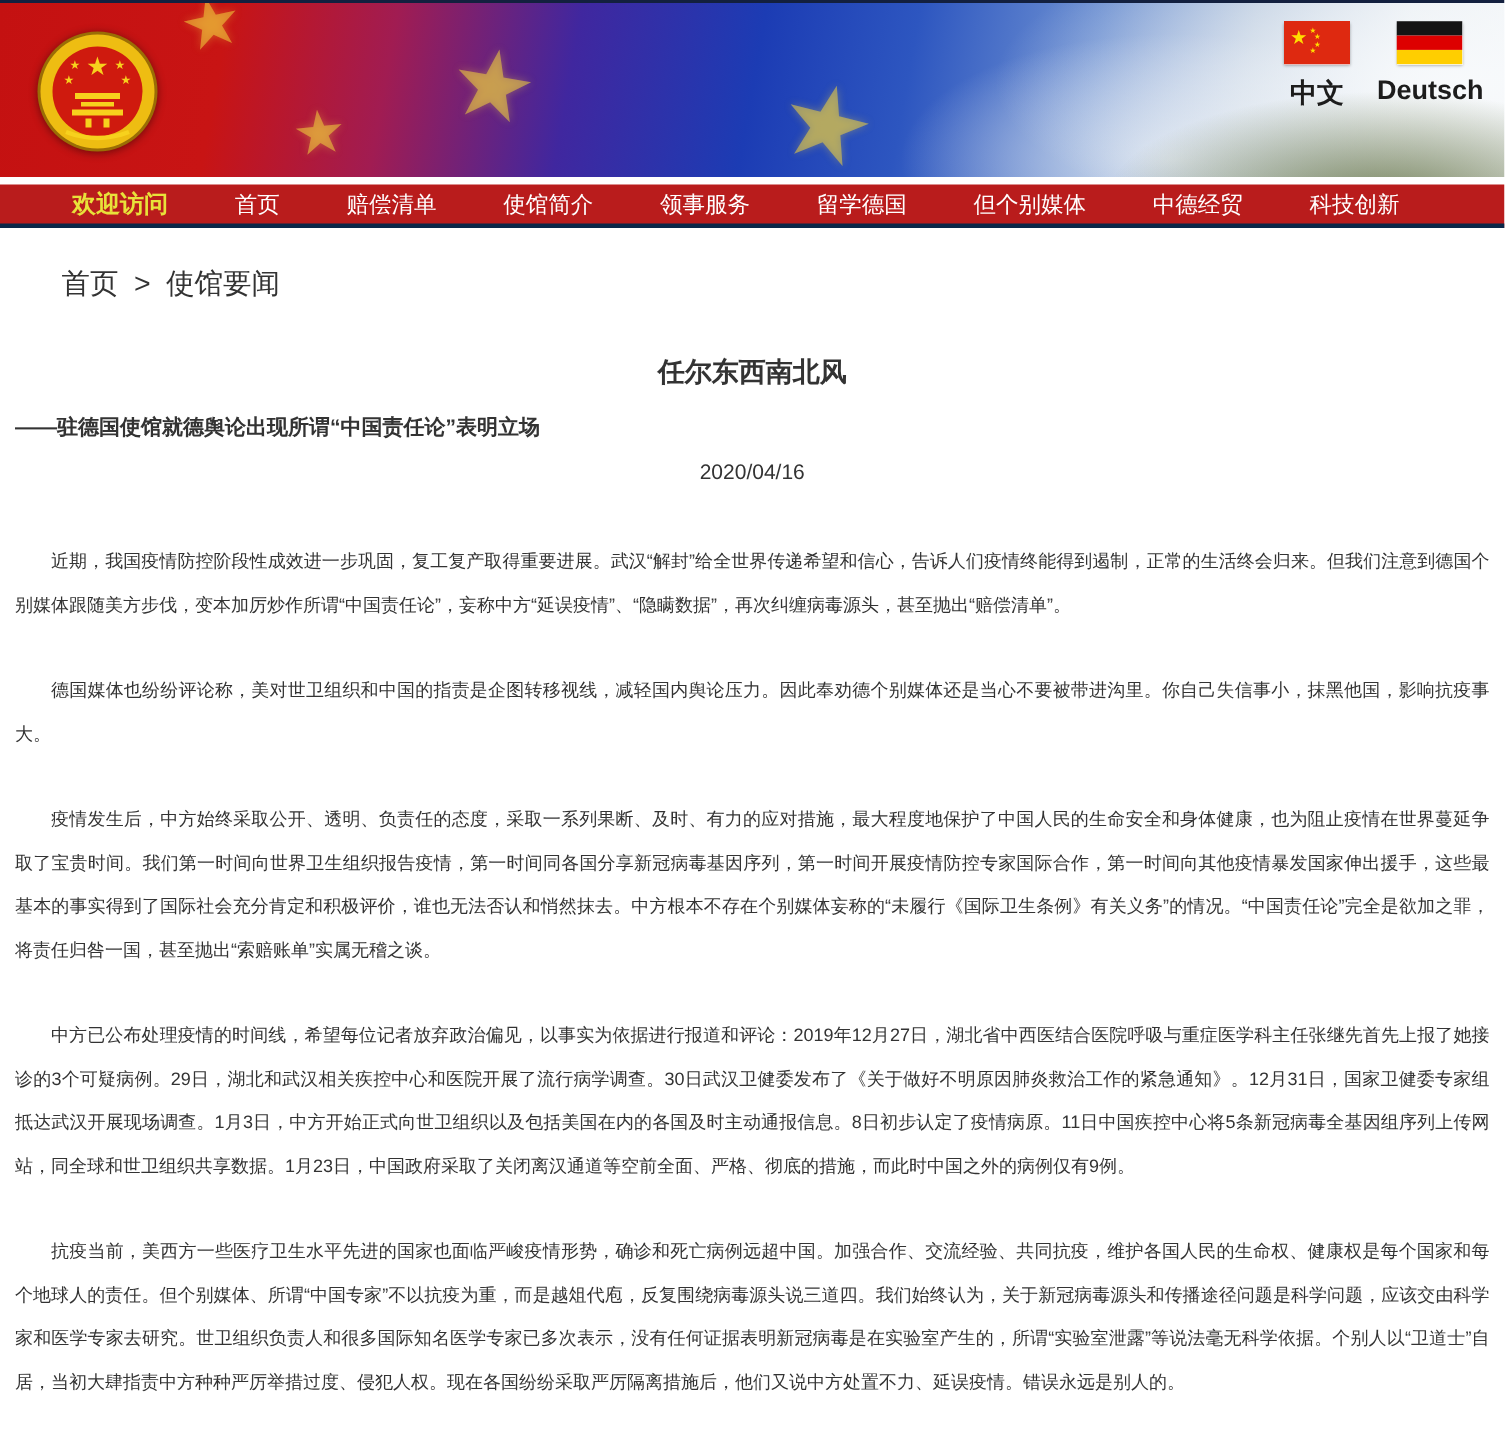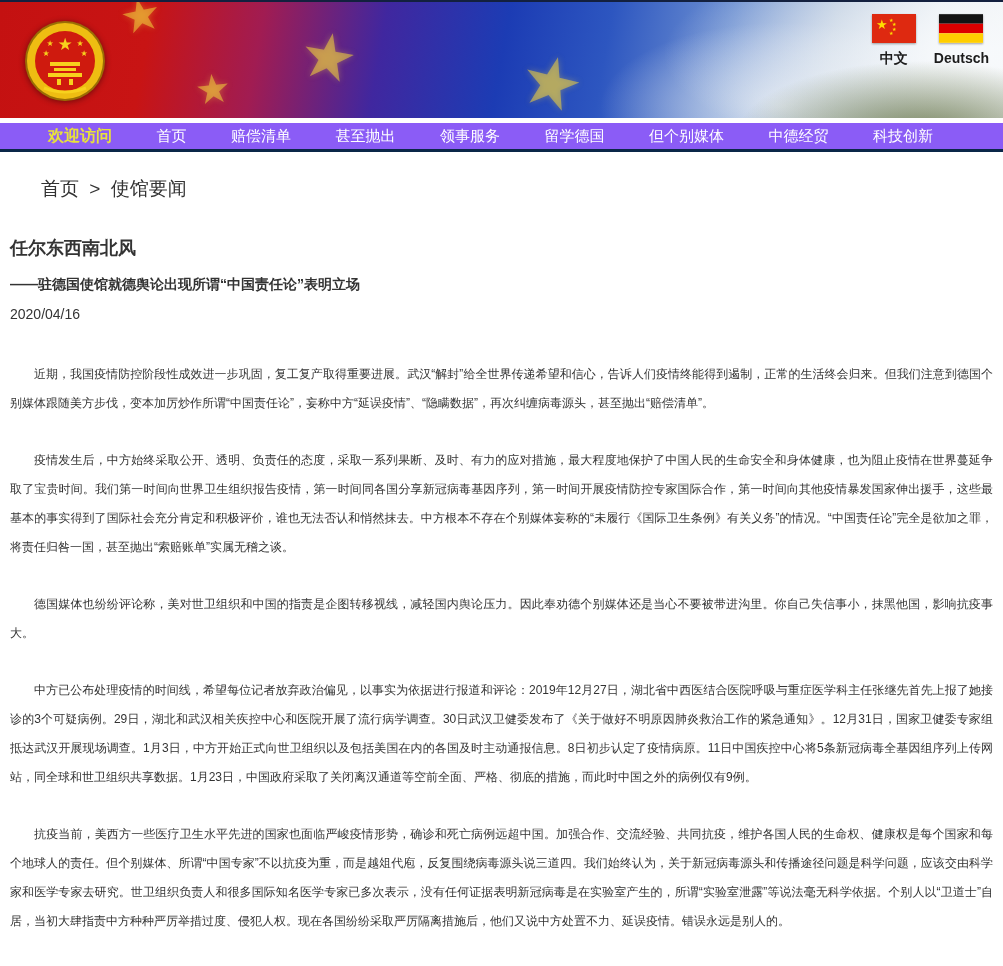--- a/index.html
+++ b/index.html
@@ -30,42 +30,42 @@
     text-shadow:1px 2px 3px rgba(0,0,20,.6); white-space:nowrap;
   }
   .banner-title-de{
     margin-top:6px; color:#fff; font-size:19.5px; font-weight:bold;
     text-shadow:1px 1px 2px rgba(0,0,20,.55); white-space:nowrap;
   }
 
   .lang-switch{ position:absolute; right:14px; top:12px; display:flex; gap:18px; }
   .lang-opt{ display:flex; flex-direction:column; align-items:center; cursor:pointer; }
   .lang-flag{ width:44px; height:29px; box-shadow:0 1px 2px rgba(0,0,0,.35); display:block; }
-  .lang-label{ margin-top:7px; font-size:14px; font-weight:bold; color:#1c1c1c; }
+  .lang-label{ margin-top:7px; font-size:18px; font-weight:bold; color:#1c1c1c; }
 
   
   .navbar{
-    margin-top:5px; height:29px; background:#8b5cf6;
+    margin-top:5px; height:29px; background:#b91c1c;
     border-bottom:3px solid #0a2748;
     display:flex; align-items:center; justify-content:space-between;
     padding:0 70px 0 48px;
   }
   .nav-item{ color:#ffffff; font-size:15px; text-decoration:none; white-space:nowrap; cursor:pointer; }
   .nav-item.welcome{ color:#e8e23a; font-weight:bold; font-size:16px; }
 
   
   .breadcrumb{ padding:24px 0 0 13px; font-size:19px; color:#333;margin-left:28px; }
   .breadcrumb a{ color:#333; text-decoration:none; cursor:pointer; }
   .breadcrumb .sep{ margin:0 5px; }
 
   
   .article{ padding:0 10px; }
-  .article-title{ margin-top:34px; text-align:left; font-size:18px; font-weight:bold; color:#333; }
+  .article-title{ margin-top:34px; text-align:center; font-size:18px; font-weight:bold; color:#333; }
   .article-subtitle{ margin-top:16px; font-size:14px; font-weight:bold; color:#333; }
-  .article-date{ margin-top:12px; font-size:14px; color:#333; }
+  .article-date{ margin-top:12px; text-align:center; font-size:14px; color:#333; }
   .article-body{ margin-top:38px; }
   .article-body p{
     font-size:12px; line-height:29px; color:#333;
     text-indent:2em; margin-bottom:28px; text-align:justify;
   }
 </style>
 </head>
 <body>
 
 <div class="banner">
@@ -112,40 +112,40 @@
       </svg>
       <span class="lang-label">Deutsch</span>
     </div>
   </div>
 </div>
 
 <div class="navbar">
   <a class="nav-item welcome">欢迎访问</a>
   <a class="nav-item">首页</a>
   <a class="nav-item">赔偿清单</a>
-  <a class="nav-item">甚至抛出</a>
+  <a class="nav-item">使馆简介</a>
   <a class="nav-item">领事服务</a>
   <a class="nav-item">留学德国</a>
   <a class="nav-item">但个别媒体</a>
   <a class="nav-item">中德经贸</a>
   <a class="nav-item">科技创新</a>
 </div>
 
 <div class="breadcrumb">
   <a>首页</a>
   <span class="sep">&gt;</span>
   <a>使馆要闻</a>
 </div>
 
 <div class="article">
   <div class="article-title">任尔东西南北风</div>
   <div class="article-subtitle">——驻德国使馆就德舆论出现所谓“中国责任论”表明立场</div>
   <div class="article-date">2020/04/16</div>
 
   <div class="article-body">
     <p>近期，我国疫情防控阶段性成效进一步巩固，复工复产取得重要进展。武汉“解封”给全世界传递希望和信心，告诉人们疫情终能得到遏制，正常的生活终会归来。但我们注意到德国个别媒体跟随美方步伐，变本加厉炒作所谓“中国责任论”，妄称中方“延误疫情”、“隐瞒数据”，再次纠缠病毒源头，甚至抛出“赔偿清单”。</p>
+    <p>德国媒体也纷纷评论称，美对世卫组织和中国的指责是企图转移视线，减轻国内舆论压力。因此奉劝德个别媒体还是当心不要被带进沟里。你自己失信事小，抹黑他国，影响抗疫事大。</p>
     <p>疫情发生后，中方始终采取公开、透明、负责任的态度，采取一系列果断、及时、有力的应对措施，最大程度地保护了中国人民的生命安全和身体健康，也为阻止疫情在世界蔓延争取了宝贵时间。我们第一时间向世界卫生组织报告疫情，第一时间同各国分享新冠病毒基因序列，第一时间开展疫情防控专家国际合作，第一时间向其他疫情暴发国家伸出援手，这些最基本的事实得到了国际社会充分肯定和积极评价，谁也无法否认和悄然抹去。中方根本不存在个别媒体妄称的“未履行《国际卫生条例》有关义务”的情况。“中国责任论”完全是欲加之罪，将责任归咎一国，甚至抛出“索赔账单”实属无稽之谈。</p>
-    <p>德国媒体也纷纷评论称，美对世卫组织和中国的指责是企图转移视线，减轻国内舆论压力。因此奉劝德个别媒体还是当心不要被带进沟里。你自己失信事小，抹黑他国，影响抗疫事大。</p>
     <p>中方已公布处理疫情的时间线，希望每位记者放弃政治偏见，以事实为依据进行报道和评论：2019年12月27日，湖北省中西医结合医院呼吸与重症医学科主任张继先首先上报了她接诊的3个可疑病例。29日，湖北和武汉相关疾控中心和医院开展了流行病学调查。30日武汉卫健委发布了《关于做好不明原因肺炎救治工作的紧急通知》。12月31日，国家卫健委专家组抵达武汉开展现场调查。1月3日，中方开始正式向世卫组织以及包括美国在内的各国及时主动通报信息。8日初步认定了疫情病原。11日中国疾控中心将5条新冠病毒全基因组序列上传网站，同全球和世卫组织共享数据。1月23日，中国政府采取了关闭离汉通道等空前全面、严格、彻底的措施，而此时中国之外的病例仅有9例。</p>
     <p>抗疫当前，美西方一些医疗卫生水平先进的国家也面临严峻疫情形势，确诊和死亡病例远超中国。加强合作、交流经验、共同抗疫，维护各国人民的生命权、健康权是每个国家和每个地球人的责任。但个别媒体、所谓“中国专家”不以抗疫为重，而是越俎代庖，反复围绕病毒源头说三道四。我们始终认为，关于新冠病毒源头和传播途径问题是科学问题，应该交由科学家和医学专家去研究。世卫组织负责人和很多国际知名医学专家已多次表示，没有任何证据表明新冠病毒是在实验室产生的，所谓“实验室泄露”等说法毫无科学依据。个别人以“卫道士”自居，当初大肆指责中方种种严厉举措过度、侵犯人权。现在各国纷纷采取严厉隔离措施后，他们又说中方处置不力、延误疫情。错误永远是别人的。</p>
 
   </div>
 </div>
 
 </body></html>

